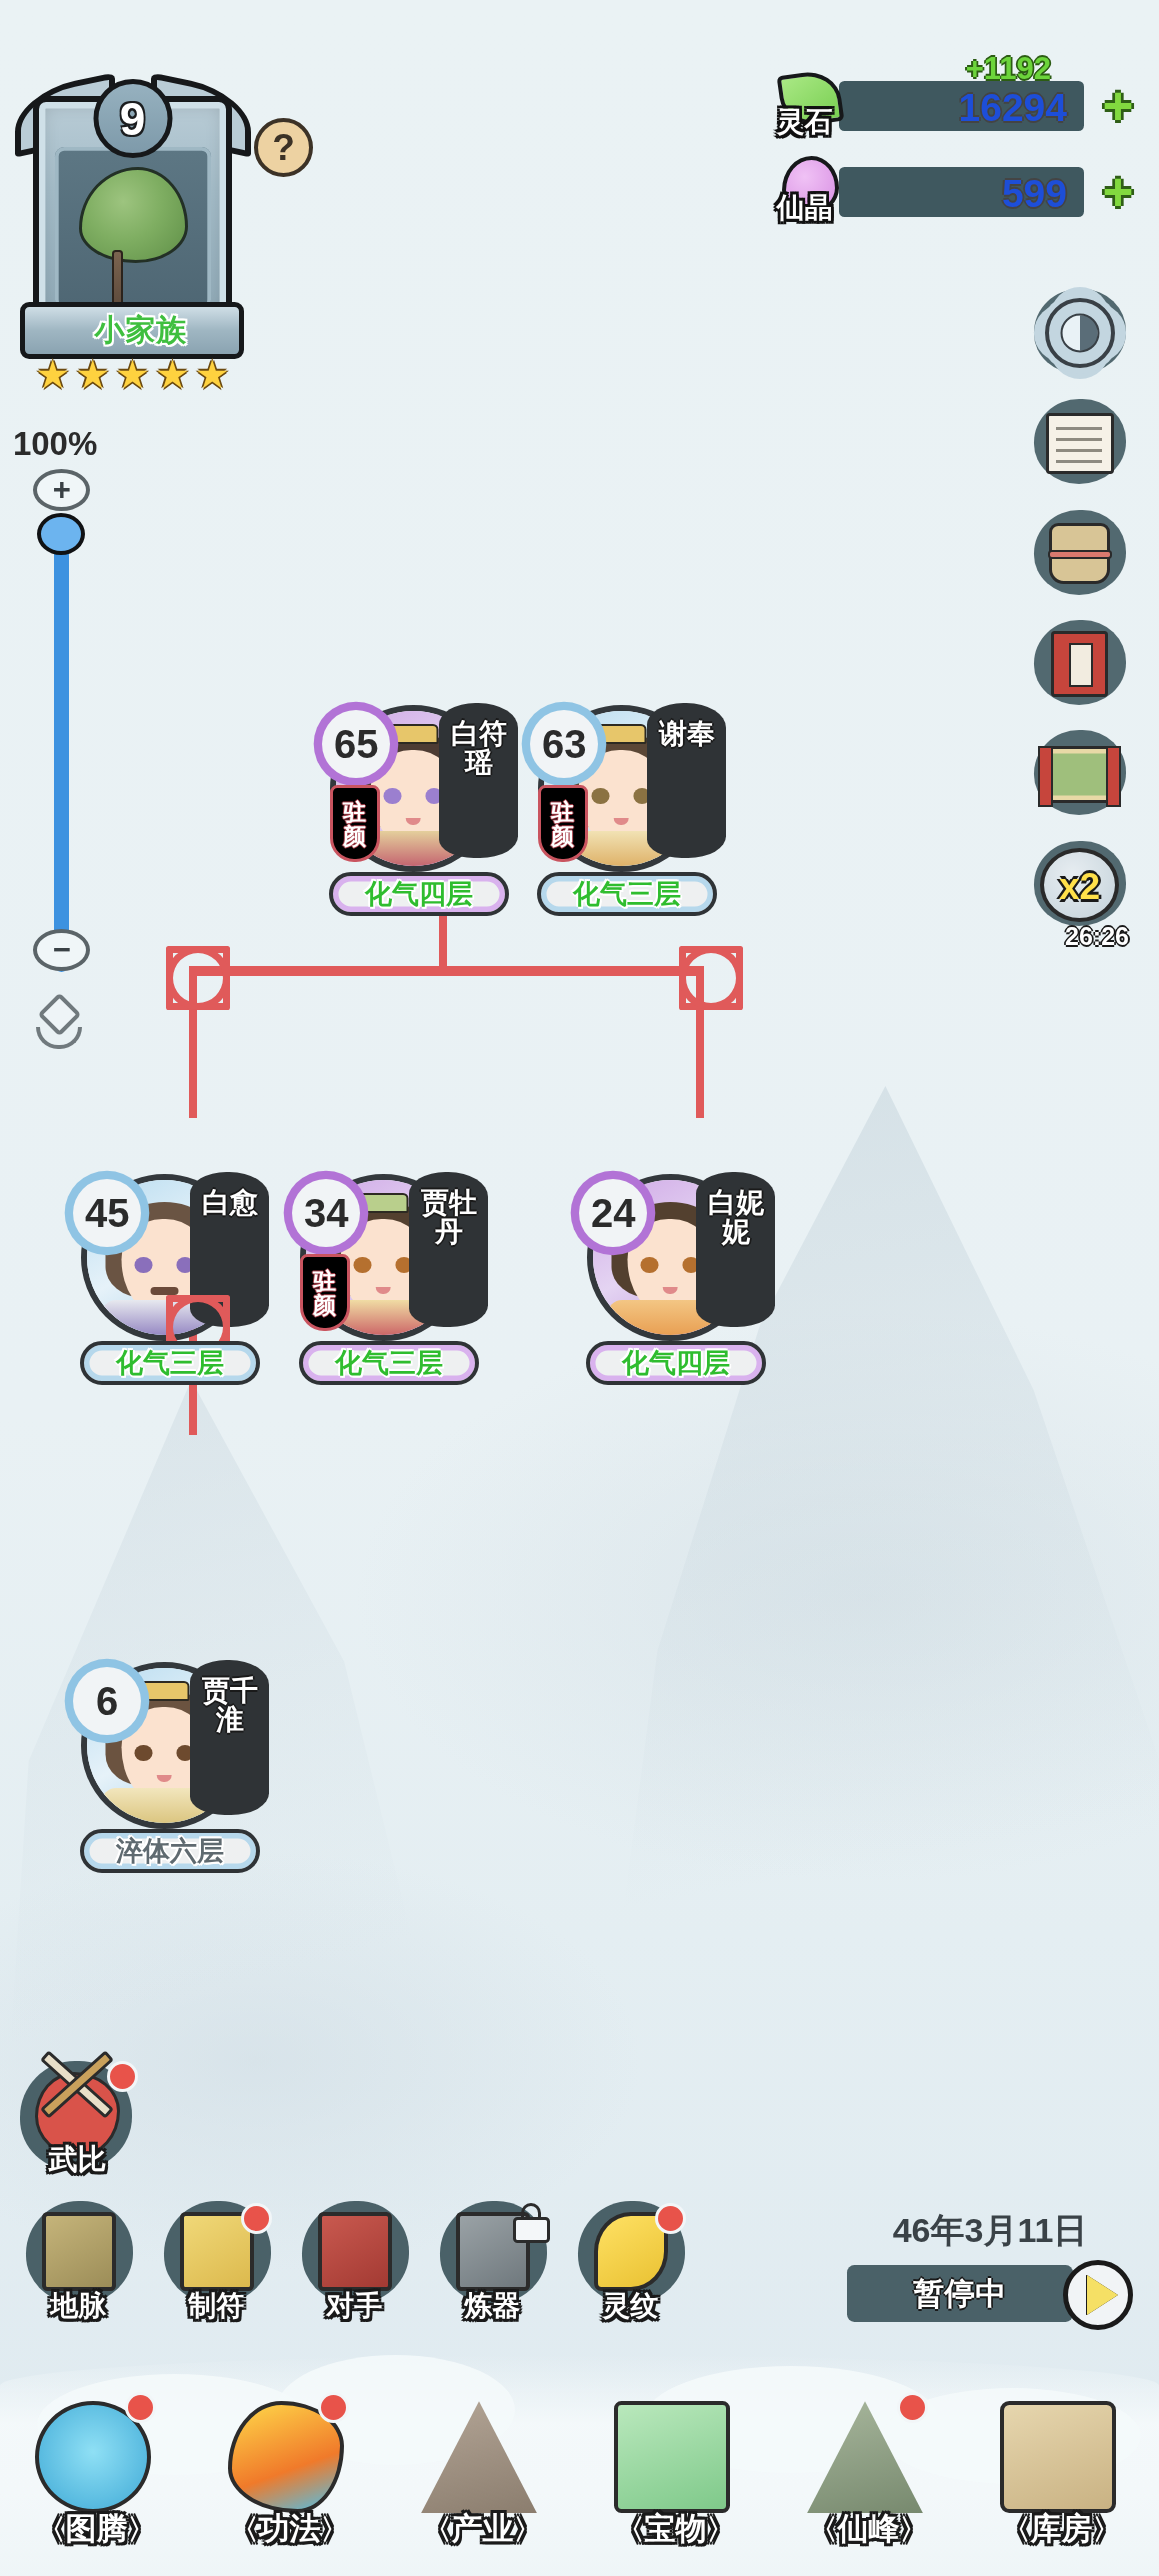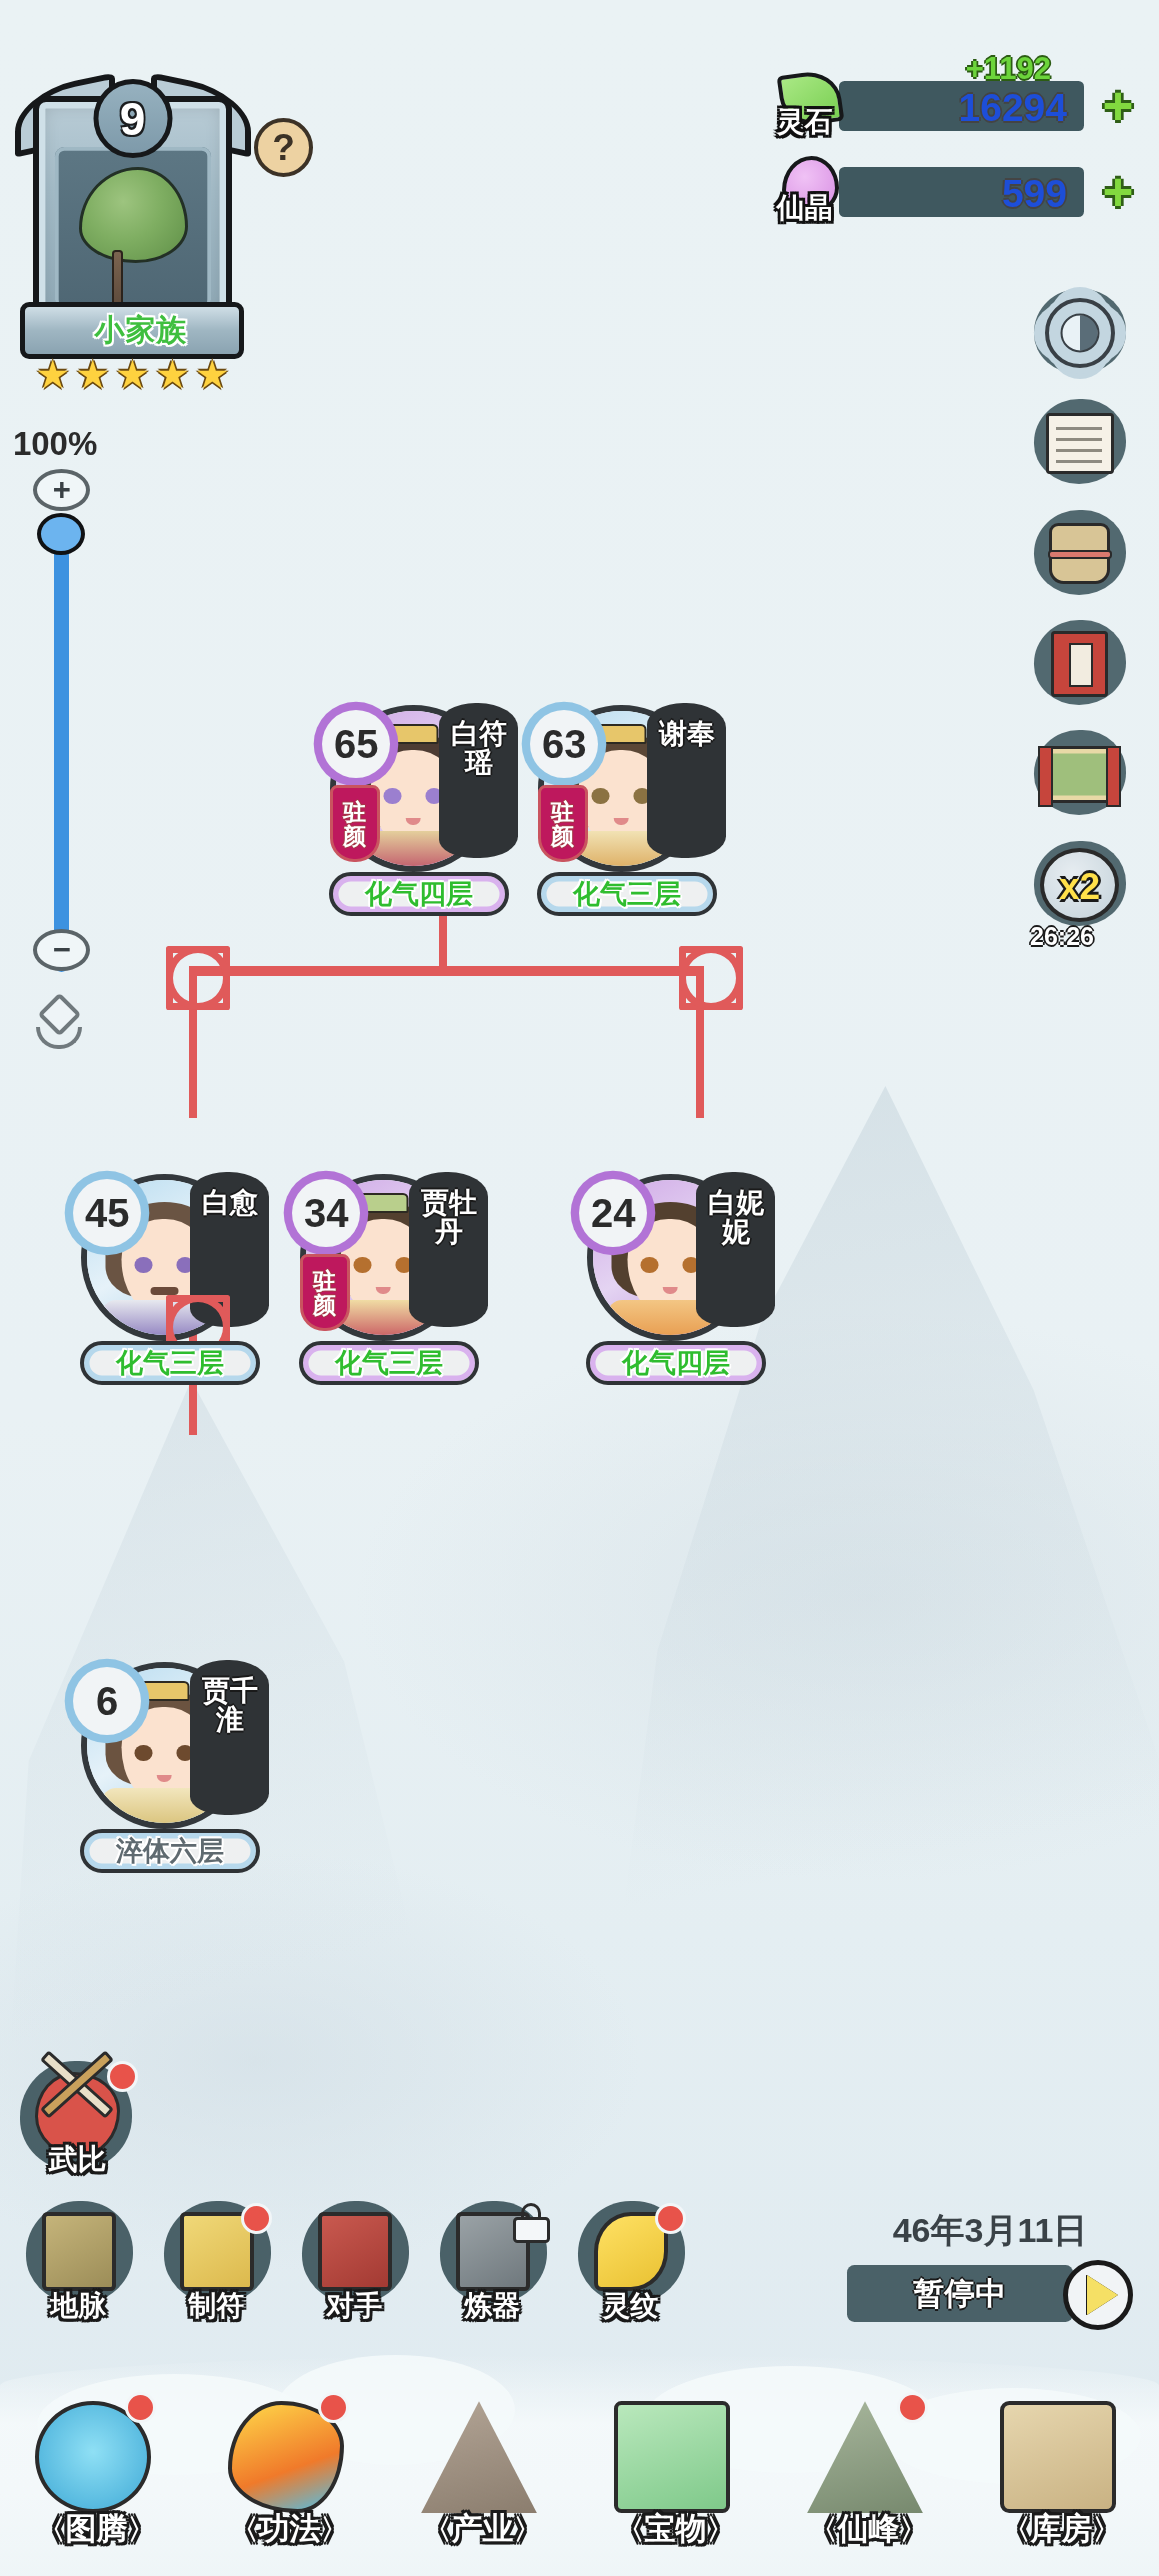--- a/index.html
+++ b/index.html
@@ -158,21 +158,21 @@
   .plaque{ position:relative; z-index:3; width:75px; height:57px; background:#9fbf7c;
     border:3.7px solid #2a2a2a; border-radius:4.6px; box-shadow:inset 0 0 0 4.6px #e8d9a6; }
   .plaque::before,.plaque::after{ content:""; position:absolute; top:-2.8px; width:11px; height:57px;
     background:#c6453c; border:2.8px solid #2a2a2a; }
   .plaque::before{ left:-7.4px; } .plaque::after{ right:-7.4px; }
   .moon{ position:relative; z-index:3; width:79px; height:74px; border-radius:50%;
     background:radial-gradient(circle at 40% 34%,#e7edf1,#c4d2da); border:4.6px solid #2a2a2a; }
   .x2{ position:absolute; left:50%; top:52%; transform:translate(-50%,-50%); z-index:5;
     font-size:37px; font-weight:bold; color:#ffe04a;
     text-shadow:-2.8px 0 #1a1a1a,2.8px 0 #1a1a1a,0 -2.8px #1a1a1a,0 2.8px #1a1a1a; }
-  .timer{ position:absolute; left:0; top:83px; width:99px; text-align:left; z-index:5;
+  .timer{ position:absolute; left:0; top:83px; width:99px; text-align:right; z-index:5;
     font-size:25px; font-weight:bold; color:#fff;
     text-shadow:-1.8px 0 #1a1a1a,1.8px 0 #1a1a1a,0 -1.8px #1a1a1a,0 1.8px #1a1a1a; }
 
   
   #tree{ position:absolute; left:0; top:699px; width:920px; height:1288px; }
   .link{ position:absolute; background:#e05a5a; }
   .knot{ position:absolute; width:50px; height:50px; z-index:4; }
   .knot::before,.knot::after{ content:""; position:absolute; left:0; top:0;
     width:50px; height:50px; border:7.4px solid #e05a5a; border-radius:50% 4% 50% 4%; }
   .knot::after{ transform:rotate(90deg); }
@@ -200,21 +200,21 @@
     width:15.6px; height:7.4px; background:#e08a8a; border-radius:0 0 9.2px 9.2px; }
   .robe{ position:absolute; left:-1.8px; bottom:0; width:125px; height:40px; border-radius:14.7px 14.7px 0 0; }
   .crown{ position:absolute; left:50%; top:-9.2px; transform:translateX(-50%);
     width:50px; height:20px; background:#e7c66a; border:2.8px solid #2d2a22; border-radius:5.5px 5.5px 1.8px 1.8px; }
   .age-badge{ position:absolute; left:-1.8px; top:11px; width:68px; height:68px; border-radius:50%;
     z-index:6; display:flex; align-items:center; justify-content:center;
     font-size:40px; font-weight:bold; color:#2b2b2b; background:#f1f4f6; }
   .age-badge.purple{ box-shadow:0 0 0 8.3px #b273d6; }
   .age-badge.blue{ box-shadow:0 0 0 8.3px #8fc4e4; }
   .buff-badge{ position:absolute; left:5.5px; top:86px; width:50px; height:77px; z-index:6;
-    background:#be185d; border:3.7px solid #c9545f; border-radius:7.4px 7.4px 24px 24px;
+    background:#000000; border:3.7px solid #c9545f; border-radius:7.4px 7.4px 24px 24px;
     display:flex; align-items:center; justify-content:center;
     font-size:23px; font-weight:bold; line-height:24px; color:#fff; text-align:center;
     text-shadow:-0.9px 0 #a33a45,0.9px 0 #a33a45,0 -0.9px #a33a45,0 0.9px #a33a45; }
   .rank-pill{ position:relative; margin:-9.2px auto 0; width:180px; height:44px;
     border-radius:22px; background:#eef0f1; border:4.6px solid #2f3336;
     display:flex; align-items:center; justify-content:center; z-index:7; }
   .rank-pill.purple{ box-shadow:inset 0 0 0 5.5px #d9b2ee; }
   .rank-pill.blue{ box-shadow:inset 0 0 0 5.5px #b6d8ec; }
   .rank-pill span{ font-size:27px; font-weight:bold; color:#2fbd2f;
     text-shadow:-1.8px 0 #fff,1.8px 0 #fff,0 -1.8px #fff,0 1.8px #fff,1.8px 1.8px #fff,-1.8px -1.8px #fff; }

